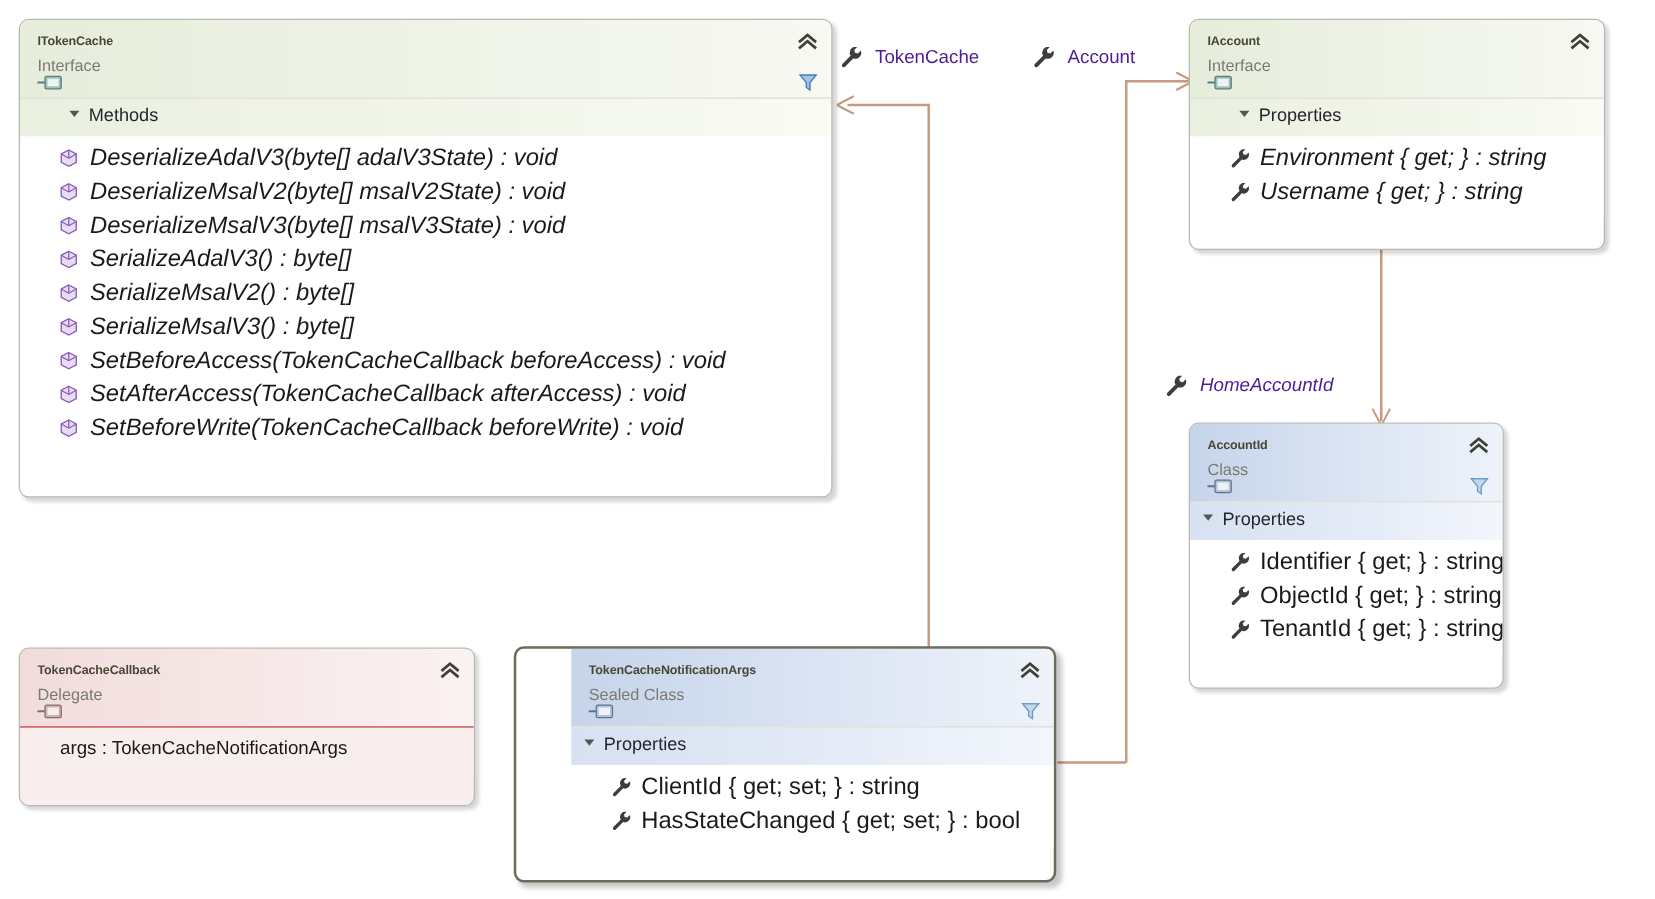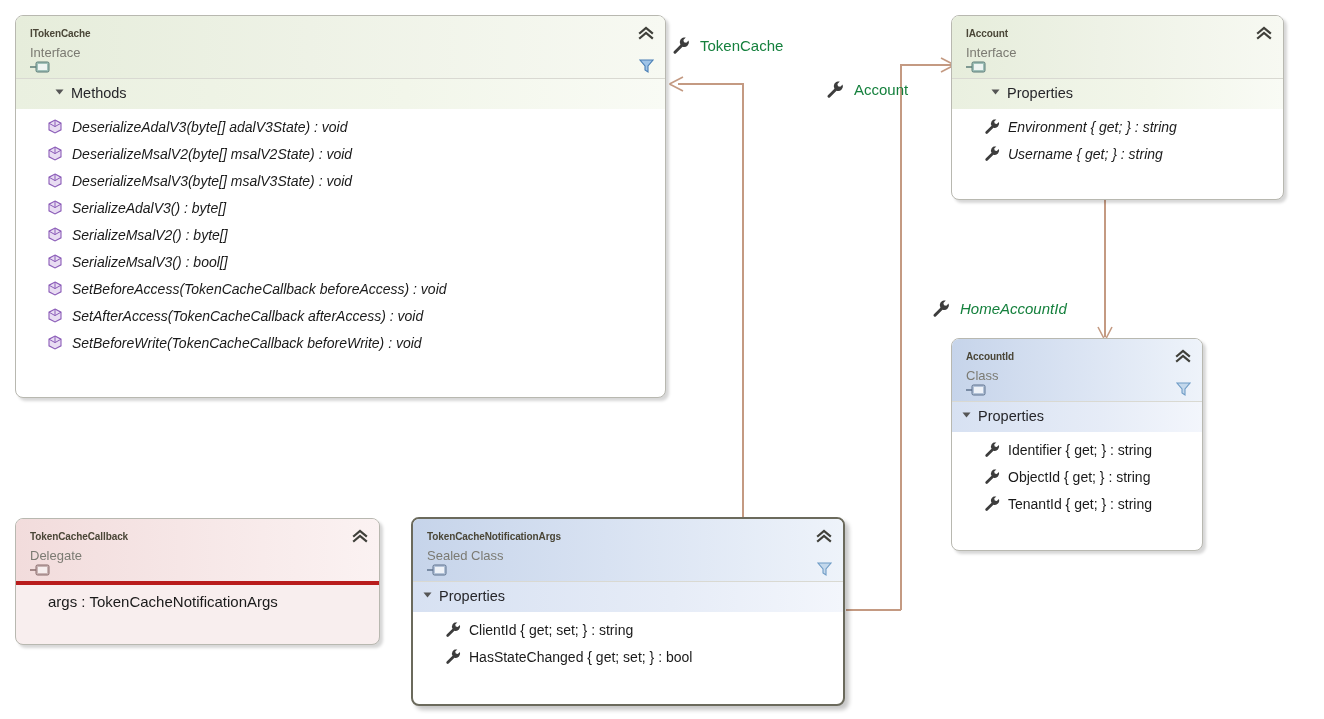--- a/index.html
+++ b/index.html
@@ -79,33 +79,33 @@
     border-bottom: 4px solid transparent;
     transform: rotate(90deg);
     margin-right: 9px;
     vertical-align: 2px;
   }
 
   .members { padding: 4px 0 8px 0; background: #ffffff; }
   .member {
     display: flex;
     align-items: center;
-    font-size: 14px;
+    font-size: 19px;
     line-height: 20px;
     padding: 3.5px 6px 3.5px 32px;
     color: #1a1a1a;
     white-space: nowrap;
   }
   .member .mi { width: 24px; flex: 0 0 24px; display: flex; align-items: center; }
   .member.ital .mtxt { font-style: italic; }
 
   
   .delegate-row {
     background: #f8eeee;
-    border-top: 4px solid #b91c1c;
+    border-top: 1px solid #b91c1c;
     padding: 6px 10px 14px 32px;
     font-size: 15px;
     color: #1a1a1a;
     line-height: 22px;
   }
 
   
   .ico-collapse {
     position: absolute;
     right: 10px; top: 9px;
@@ -129,21 +129,21 @@
   }
   .conn.h { height: 1.6px; }
   .conn.v { width: 1.6px; }
   .arrow { position: absolute; }
 
   .assoc-label {
     position: absolute;
     display: flex;
     align-items: center;
     font-size: 15px;
-    color: #15803d;
+    color: #4c1d95;
     white-space: nowrap;
   }
   .assoc-label .wr { margin-right: 9px; display: flex; }
   .assoc-label.ital .ltxt { font-style: italic; }
 </style>
 </head>
 <body>
 
 <div id="canvas">
 
@@ -167,21 +167,21 @@
 
   <div class="assoc-label" style="left:672px; top:36px;">
     <span class="wr">
       <svg width="19" height="19" viewBox="0 0 16 16">
         <path d="M10.6 1.1a4.1 4.1 0 0 0-3.5 6.2L1.6 12.8a1.3 1.3 0 0 0 0 1.8 1.3 1.3 0 0 0 1.8 0l5.5-5.5a4.1 4.1 0 0 0 5.1-5.4l-2 2-1.9-.5-.5-1.9 2-2a4.1 4.1 0 0 0-1.1-.2z" fill="#3d3d3d"></path>
       </svg>
     </span>
     <span class="ltxt">TokenCache</span>
   </div>
 
-  <div class="assoc-label" style="left:826px; top:36px;margin-top:44px;">
+  <div class="assoc-label" style="left:826px; top:36px;">
     <span class="wr">
       <svg width="19" height="19" viewBox="0 0 16 16">
         <path d="M10.6 1.1a4.1 4.1 0 0 0-3.5 6.2L1.6 12.8a1.3 1.3 0 0 0 0 1.8 1.3 1.3 0 0 0 1.8 0l5.5-5.5a4.1 4.1 0 0 0 5.1-5.4l-2 2-1.9-.5-.5-1.9 2-2a4.1 4.1 0 0 0-1.1-.2z" fill="#3d3d3d"></path>
       </svg>
     </span>
     <span class="ltxt">Account</span>
   </div>
 
   <div class="assoc-label ital" style="left:932px; top:299px;">
     <span class="wr">
@@ -264,21 +264,21 @@
         </span>
         <span class="mtxt">SerializeMsalV2() : byte[]</span>
       </div>
       <div class="member ital">
         <span class="mi">
           <svg width="14" height="15" viewBox="0 0 14 15">
             <path d="M7 1 L13 4.2 V10.8 L7 14 L1 10.8 V4.2 Z" fill="#e8dcf2" stroke="#8b5cb8" stroke-width="1.1"></path>
             <path d="M7 1 L7 7.6 M7 7.6 L1 4.2 M7 7.6 L13 4.2" fill="none" stroke="#8b5cb8" stroke-width="1"></path>
           </svg>
         </span>
-        <span class="mtxt">SerializeMsalV3() : bool[]</span>
+        <span class="mtxt">SerializeMsalV3() : byte[]</span>
       </div>
       <div class="member ital">
         <span class="mi">
           <svg width="14" height="15" viewBox="0 0 14 15">
             <path d="M7 1 L13 4.2 V10.8 L7 14 L1 10.8 V4.2 Z" fill="#e8dcf2" stroke="#8b5cb8" stroke-width="1.1"></path>
             <path d="M7 1 L7 7.6 M7 7.6 L1 4.2 M7 7.6 L13 4.2" fill="none" stroke="#8b5cb8" stroke-width="1"></path>
           </svg>
         </span>
         <span class="mtxt">SetBeforeAccess(TokenCacheCallback beforeAccess) : void</span>
       </div>
@@ -414,21 +414,21 @@
           <path d="M3 8 L9 3 L15 8" fill="none" stroke="#40403a" stroke-width="2.2" stroke-linecap="square"></path>
           <path d="M3 13 L9 8 L15 13" fill="none" stroke="#40403a" stroke-width="2.2" stroke-linecap="square"></path>
         </svg>
       </span>
     </div>
     <div class="delegate-row">
       <span>args : TokenCacheNotificationArgs</span>
     </div>
   </div>
 
-  <div class="uml-box selected" style="left:411px; top:517px; width:434px; height:189px;">
+  <div class="uml-box selected" style="left:411px; top:517px; width:434px; height:189px;padding-left:44px;">
     <div class="box-header hdr-sealed">
       <div class="box-title">TokenCacheNotificationArgs</div>
       <div class="box-stereo">Sealed Class</div>
       <span class="ico-lollipop">
         <svg width="22" height="13" viewBox="0 0 22 13">
           <rect x="7" y="1" width="13" height="10" rx="1.5" fill="#b4c3d8" stroke="#5f738f" stroke-width="1"></rect>
           <rect x="9" y="3" width="9" height="6" fill="#eef2f8"></rect>
           <path d="M1 6 h6" stroke="#5f738f" stroke-width="1.6"></path>
         </svg>
       </span>

